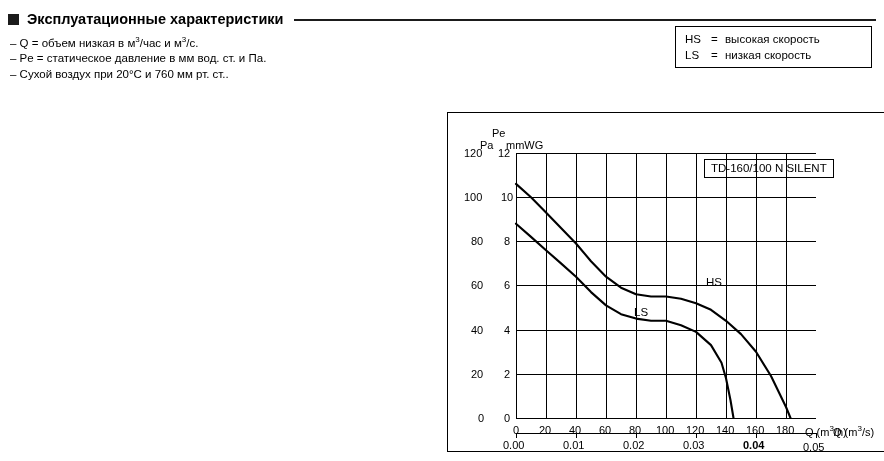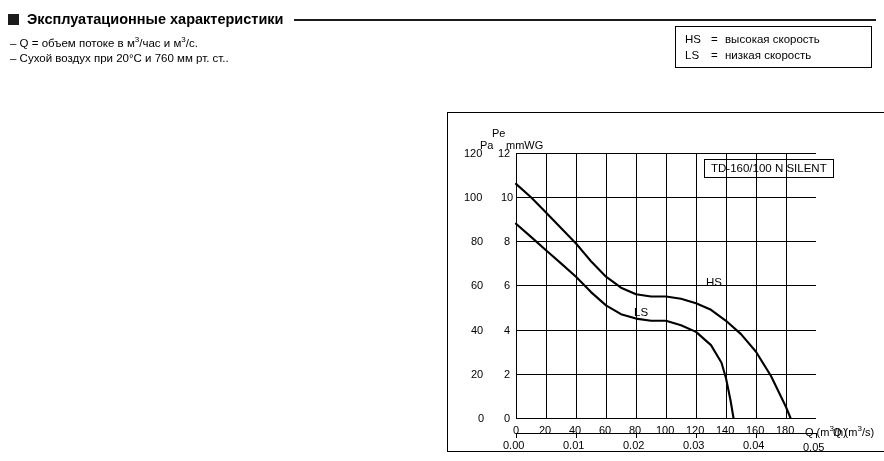--- a/index.html
+++ b/index.html
@@ -147,22 +147,23 @@
 <body>
 
 <div id="header">
   <div class="sq"></div>
   <div class="title">Эксплуатационные характеристики</div>
   <div class="rule"></div>
 </div>
 
 <div id="notes">
   <div class="line">
-    <span>– Q = объем потоке в м</span><sup>3</sup><span>/час и м</span><sup>3</sup><span>/с.</span>
-  </div>
+    <span>– Q = объем низкая в м</span><sup>3</sup><span>/час и м</span><sup>3</sup><span>/с.</span>
+  </div>
+  <div class="line">– Pe = статическое давление в мм вод. ст. и Па.</div>
   <div class="line">– Сухой воздух при 20°C и 760 мм рт. ст..</div>
 </div>
 
 <div id="legend-box">
   <div class="row">
     <span class="key">HS</span>
     <span class="eq">=</span>
     <span>высокая скорость</span>
   </div>
   <div class="row">
@@ -247,19 +248,19 @@
     <div class="lower-tick" style="left:120px;"></div>
     <div class="lower-tick" style="left:180px;"></div>
     <div class="lower-tick" style="left:240px;"></div>
     <div class="lower-tick" style="left:300px;"></div>
   </div>
 
   <div class="tick-lab" style="left:55px;  top:326px;">0.00</div>
   <div class="tick-lab" style="left:115px; top:326px;">0.01</div>
   <div class="tick-lab" style="left:175px; top:326px;">0.02</div>
   <div class="tick-lab" style="left:235px; top:326px;">0.03</div>
-  <div class="tick-lab" style="left:295px; top:326px;">0.04</div>
+  <div class="tick-lab" style="left:295px; top:326px;font-weight:bold;">0.04</div>
   <div class="tick-lab" style="left:355px; top:328px;">0.05</div>
 
   <div class="ax-title" style="left:385px; top:311px;">
     <span>Q (m</span><sup>3</sup><span>/s)</span>
   </div>
 </div>
 
 </body></html>

